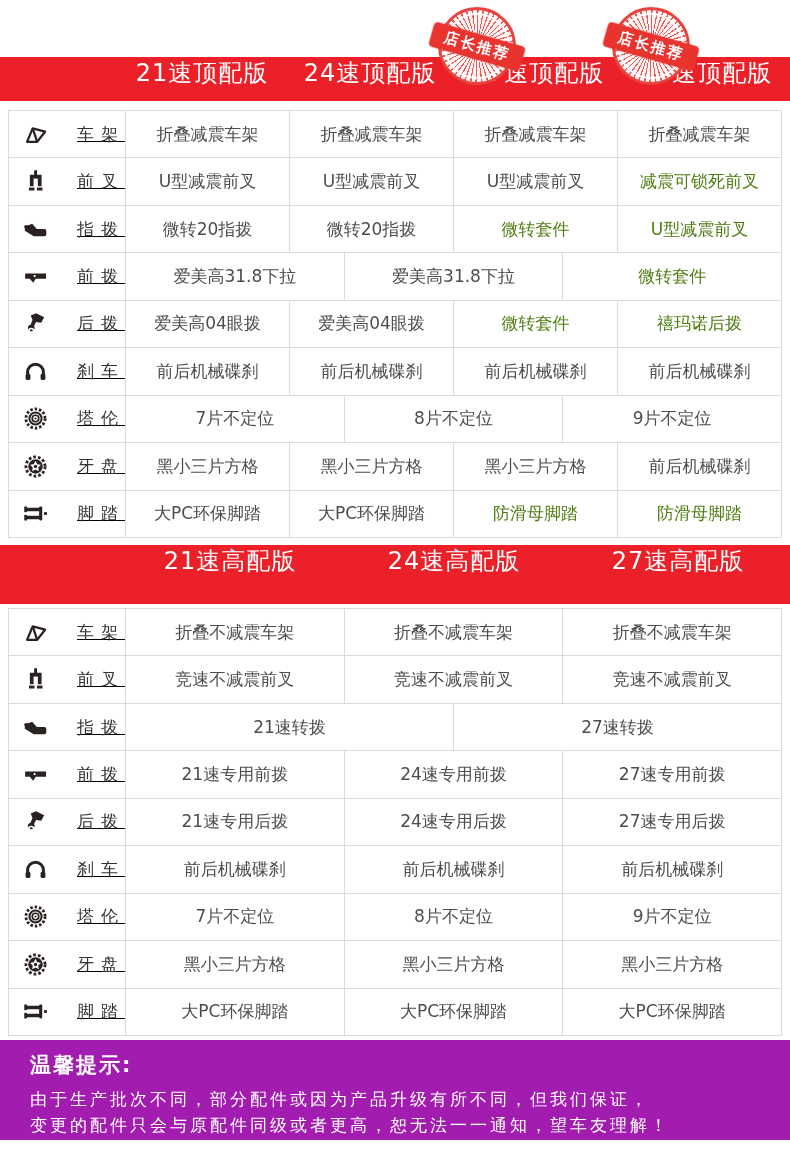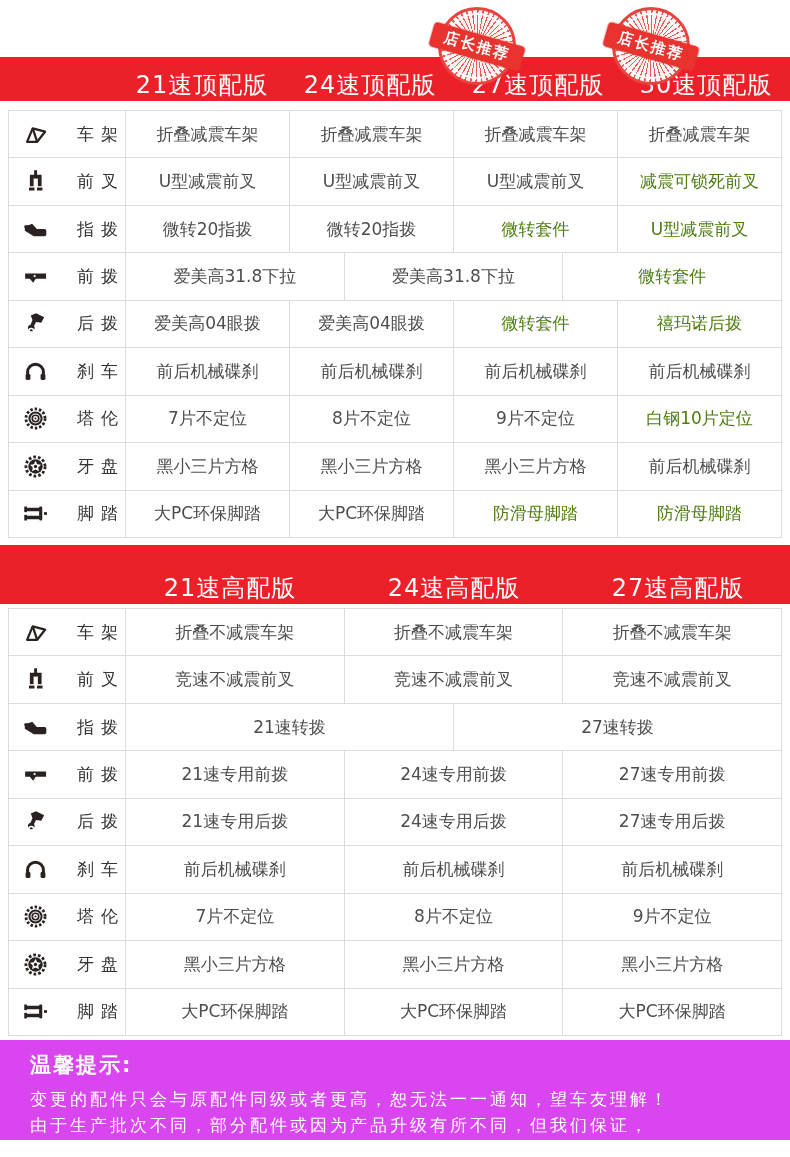--- a/index.html
+++ b/index.html
@@ -2,40 +2,40 @@
 <html><head>
 <meta charset="utf-8">
 <style>
   * { margin:0; padding:0; box-sizing:border-box; }
   html,body { width:790px; }
   body {
     position:relative; width:790px; height:1157px; background:#ffffff;
     font-family:"DejaVu Sans","Liberation Sans",sans-serif; overflow:hidden;
   }
   
-  .redbar { position:absolute; left:0; width:790px; background:#ec2028; display:flex; align-items:flex-end; }
+  .redbar { position:absolute; left:0; width:790px; background:#ec2028; display:flex; align-items:flex-start; }
   #header1 { top:57px; height:44px; }
   #header2 { top:545px; height:59px; }
   .redbar .lead { width:118px; flex:0 0 118px; }
   .redbar .hcell {
     flex:1; text-align:center; color:#ffffff; font-size:24px; font-weight:400;
     letter-spacing:1px; white-space:nowrap;
   }
   
   .spec-table {
     position:absolute; left:8px; width:774px; height:428px;
     border:1px solid #dcdcdc; display:flex; flex-direction:column; background:#fff;
   }
   #table1 { top:110px; }
   #table2 { top:608px; }
   .trow { flex:1; display:flex; border-bottom:1px solid #dcdcdc; }
   .trow:last-child { border-bottom:none; }
   .cell { border-right:1px solid #dcdcdc; display:flex; align-items:center; justify-content:center; }
   .trow .cell:last-child { border-right:none; }
-  .labelcell { flex:0 0 110px; justify-content:center; padding-left:13px; gap:28px; }
+  .labelcell { flex:0 0 110px; justify-content:center; padding-left:13px; gap:28px;text-decoration:underline; }
   .labelcell .icon { width:27px; height:27px; display:inline-flex; align-items:center; justify-content:center; }
   .labelcell .icon svg { width:100%; height:100%; }
   .labeltext { font-size:17px; color:#333333; letter-spacing:7px; white-space:nowrap; }
   .valuecell { flex:1; font-size:17px; color:#4d4d4d; white-space:nowrap; }
   .valuecell.red { color:#4d7c0f; font-weight:normal; }
   
   .stamp { position:absolute; top:7px; width:78px; height:78px; z-index:5; }
   #stamp1 { left:438px; }
   #stamp2 { left:612px; }
   .stamp-circle {
@@ -50,21 +50,21 @@
   .stamp-ribbon {
     position:absolute; left:-8px; right:-8px; top:27px; height:25px;
     background:#e8332f; border-radius:4px; transform:rotate(16deg);
     display:flex; align-items:center; justify-content:center;
     color:#ffffff; font-size:15px; font-weight:bold; letter-spacing:2px;
     box-shadow:0 0 0 1px rgba(232,51,47,0.35); white-space:nowrap;
   }
   
   #footer {
     position:absolute; left:0; top:1040px; width:790px; height:100px;
-    background:#d946ef; color:#ffffff; padding:11px 40px 0 30px;
+    background:#a21caf; color:#ffffff; padding:11px 40px 0 30px;
   }
   #footer .ftitle { font-size:21px; font-weight:bold; letter-spacing:2px; margin-bottom:7px; }
   #footer .fline { font-size:17px; letter-spacing:3px; line-height:26px; white-space:nowrap; }
 </style>
 </head>
 <body>
 
 <div class="redbar" id="header1">
   <div class="lead"></div>
   <div class="hcell">21速顶配版</div>
@@ -185,21 +185,20 @@
             <circle cx="12" cy="12" r="5.4" stroke-width="1.8"></circle>
             <circle cx="12" cy="12" r="2.9" stroke-width="1.5"></circle>
             <circle cx="12" cy="12" r="0.9" fill="#2a2220" stroke="none"></circle>
           </svg>
         </span>
         <span class="labeltext">塔伦</span>
       </div>
       <div class="cell valuecell">7片不定位</div>
       <div class="cell valuecell">8片不定位</div>
       <div class="cell valuecell">9片不定位</div>
-      <div class="cell valuecell red">白钢10片定位</div>
     </div>
     <div class="trow">
       <div class="cell labelcell">
         <span class="icon">
           <svg viewBox="0 0 24 24">
             <circle cx="12" cy="12" r="8.5" fill="none" stroke="#2a2220" stroke-width="2.5" stroke-dasharray="2.4 1.8"></circle>
             <circle cx="12" cy="12" r="6.4" fill="#2a2220"></circle>
             <path d="M12 6.9l1.5 3.05 3.36.49-2.43 2.37.57 3.35L12 14.58l-3 1.58.57-3.35-2.43-2.37 3.36-.49z" fill="#ffffff"></path>
             <circle cx="12" cy="12" r="1.5" fill="#2a2220"></circle>
           </svg>
@@ -375,15 +374,15 @@
         <span class="labeltext">脚踏</span>
       </div>
       <div class="cell valuecell">大PC环保脚踏</div>
       <div class="cell valuecell">大PC环保脚踏</div>
       <div class="cell valuecell">大PC环保脚踏</div>
     </div>
   </div>
 
 <div id="footer">
   <div class="ftitle">温馨提示:</div>
+  <div class="fline">由于生产批次不同，部分配件或因为产品升级有所不同，但我们保证，</div>
   <div class="fline">变更的配件只会与原配件同级或者更高，恕无法一一通知，望车友理解！</div>
-  <div class="fline">由于生产批次不同，部分配件或因为产品升级有所不同，但我们保证，</div>
 </div>
 
 </body></html>

